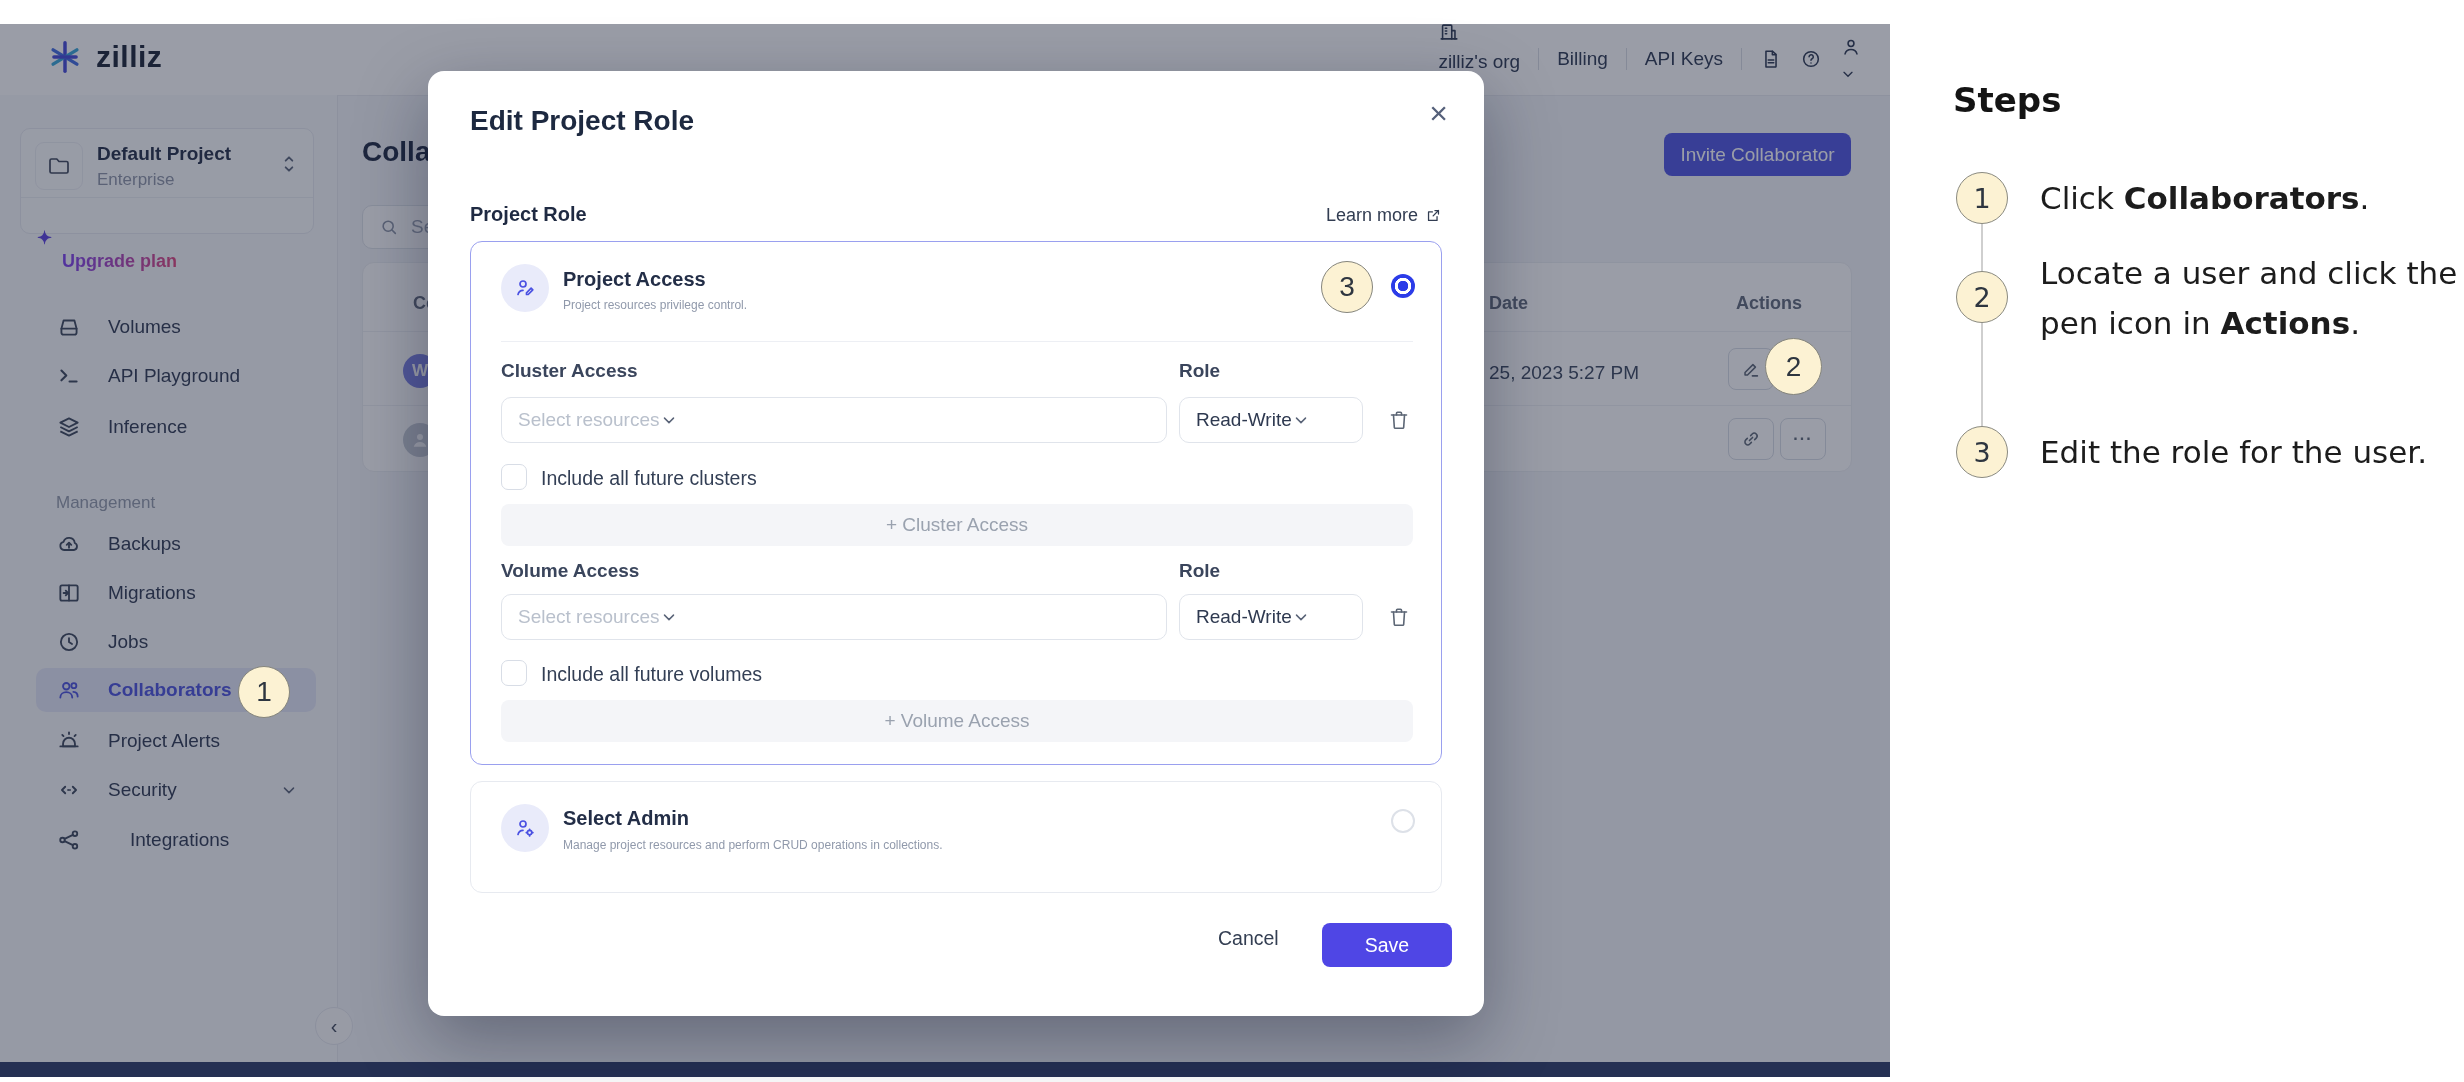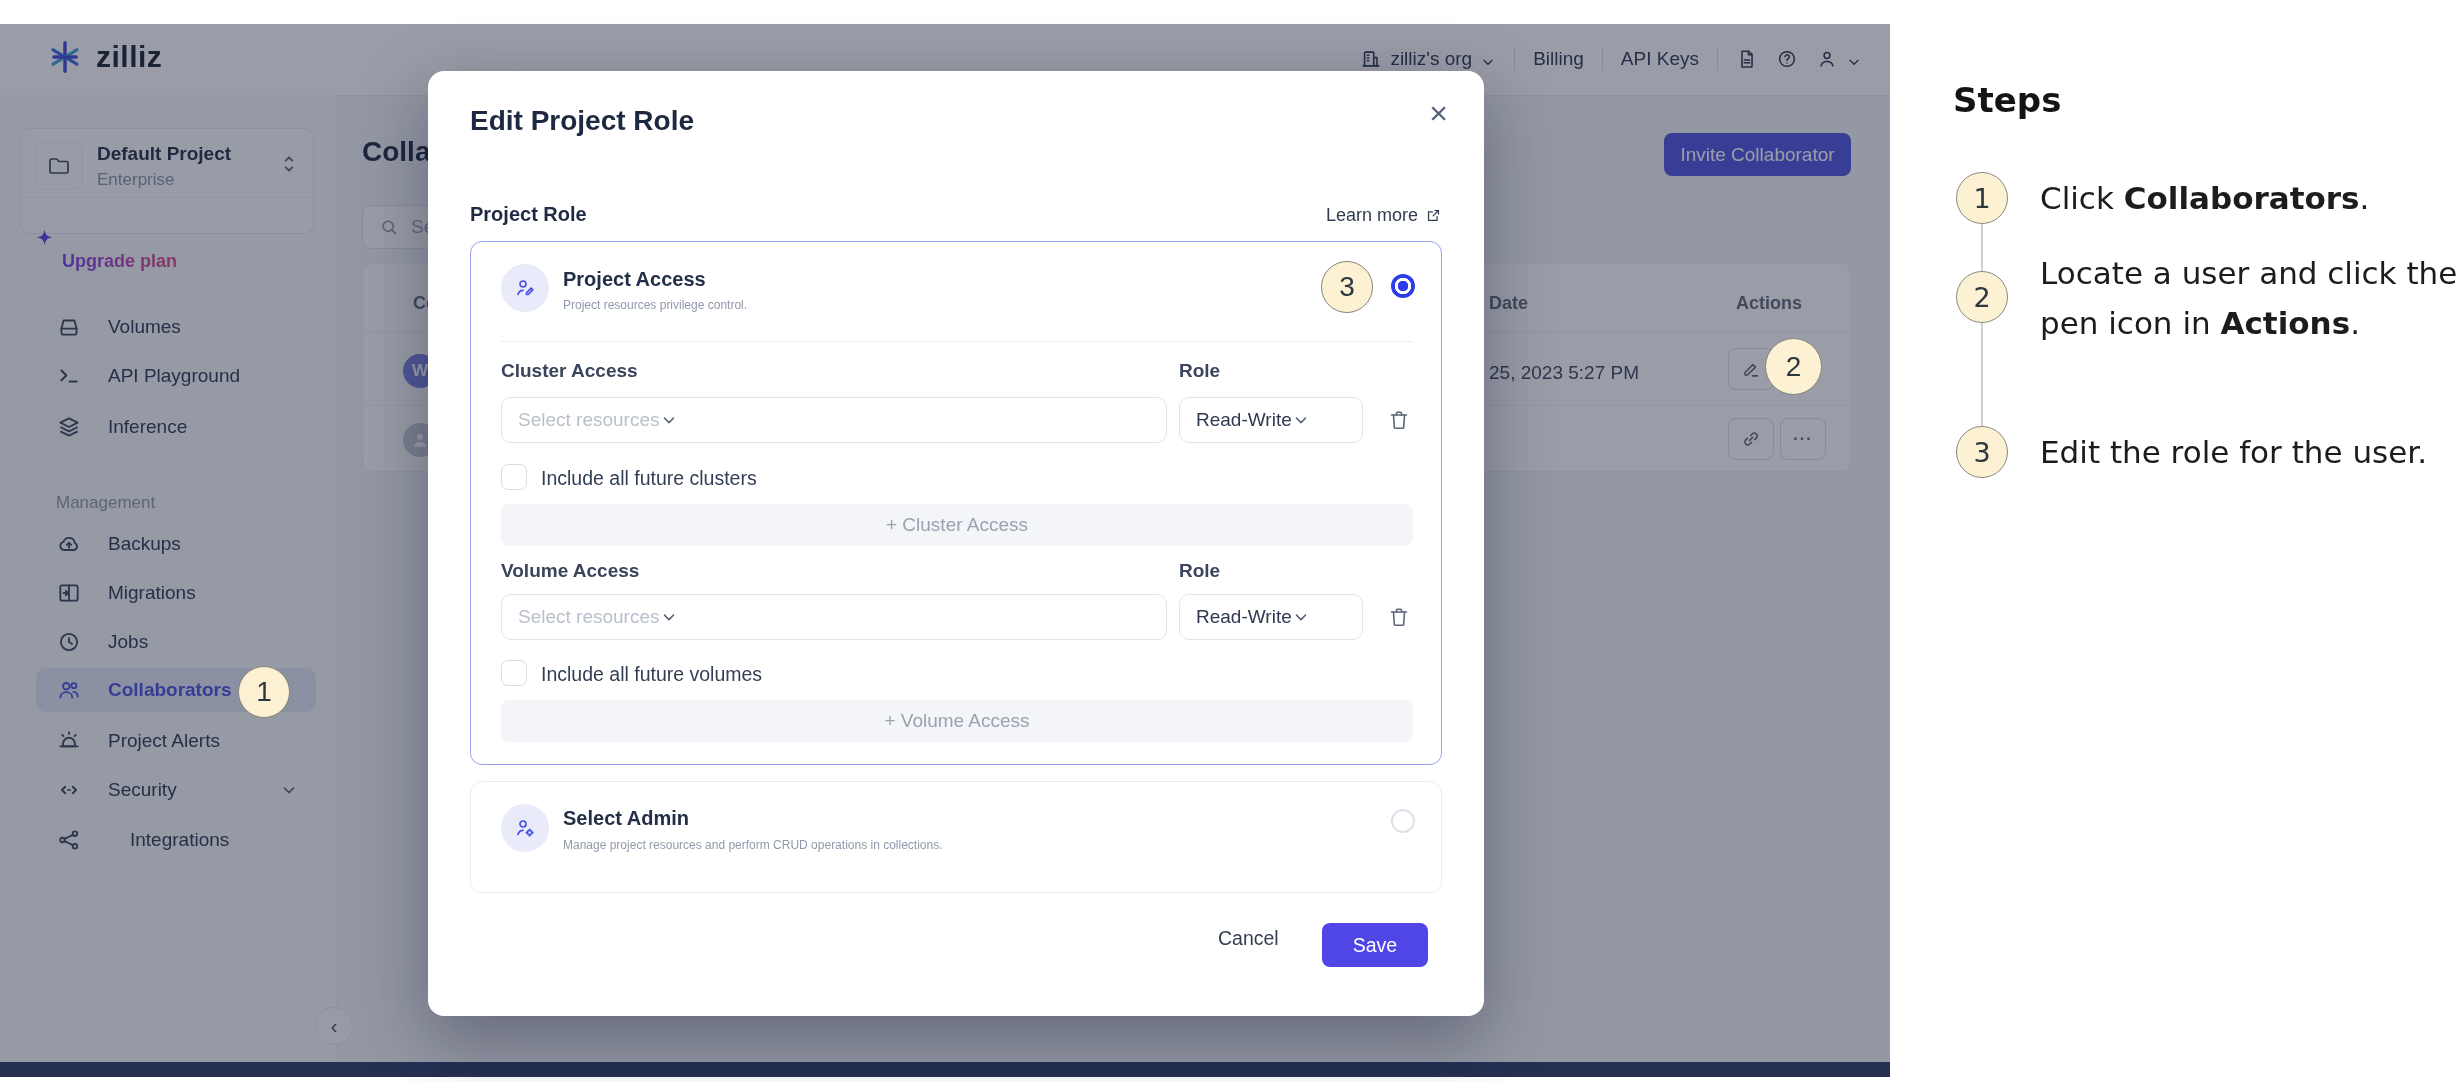--- a/index.html
+++ b/index.html
@@ -6,21 +6,21 @@
   #canvas{position:relative;width:2464px;height:1082px;background:#fff;overflow:hidden;
           font-family:"Liberation Sans",sans-serif;color:#222c41;}
   .abs{position:absolute;}
   
   .app-bg{left:0;top:24px;width:1890px;height:1038px;background:#f5f6f9;}
   .hdr{left:0;top:24px;width:1890px;height:71px;background:#ffffff;border-bottom:1px solid #e9ebf0;}
   .hdr-left{position:absolute;left:46px;top:14px;display:flex;align-items:center;gap:12px;}
   .logo-text{font-size:30px;font-weight:600;color:#182134;letter-spacing:.5px;}
   .hdr-right{position:absolute;right:28px;top:0;height:70px;display:flex;align-items:center;gap:18px;font-size:19px;color:#2b3750;}
   .hdr-div{width:1px;height:22px;background:#d9dde4;}
-  .hdr-item{display:flex;align-items:flex-end;gap:8px;cursor:default;}
+  .hdr-item{display:flex;align-items:flex-start;gap:8px;cursor:default;flex-direction:column;}
   .sidebar{left:0;top:95px;width:337px;height:967px;background:#f8f9fb;border-right:1px solid #e8eaef;}
   .proj-card{position:absolute;left:20px;top:33px;width:292px;height:104px;background:#fcfdfe;border:1px solid #e7eaf0;border-radius:10px;}
   .proj-icon-box{position:absolute;left:14px;top:13px;width:46px;height:46px;border:1px solid #eceef3;border-radius:9px;display:flex;align-items:center;justify-content:center;color:#3c4659;}
   .proj-name{position:absolute;left:76px;top:14px;font-size:19px;font-weight:600;color:#222d45;}
   .proj-plan{position:absolute;left:76px;top:41px;font-size:17px;color:#8c94a6;}
   .proj-sel{position:absolute;right:14px;top:22px;color:#5a6478;}
   .proj-divider{position:absolute;left:0;top:68px;width:100%;height:1px;background:#eceef3;}
   .upgrade-row{position:absolute;left:16px;top:74px;display:flex;align-items:center;gap:10px;font-size:18px;font-weight:600;}
   .upgrade-text{background:linear-gradient(90deg,#7b3ff0,#e0447c);-webkit-background-clip:text;background-clip:text;color:transparent;margin-top:48px;}
   .sparkle{color:#5a3fe0;font-size:18px;}
@@ -66,21 +66,21 @@
   .select{position:absolute;height:46px;border:1px solid #e0e4eb;border-radius:10px;background:#fff;box-sizing:border-box;
           display:flex;align-items:center;justify-content:flex-start;padding:4px 16px;font-size:19px;}
   .select .ph{color:#b9c0cc;}
   .select .val{color:#2e3950;}
   .chk{position:absolute;width:26px;height:26px;border:1.5px solid #d8dde6;border-radius:7px;background:#fff;box-sizing:border-box;}
   .chk-label{position:absolute;font-size:19.5px;color:#333f55;}
   .add-btn{position:absolute;left:30px;width:912px;height:42px;background:#f4f5f8;border-radius:8px;
            display:flex;align-items:center;justify-content:center;font-size:19px;color:#9aa2af;}
   .admin-box{position:absolute;left:42px;top:710px;width:972px;height:112px;border:1px solid #e7eaf0;border-radius:12px;box-sizing:border-box;}
   .cancel-btn{position:absolute;left:790px;top:856px;font-size:19.5px;color:#333e52;}
-  .save-btn{position:absolute;left:894px;top:852px;width:106px;height:44px;background:#4f46e5;border-radius:8px;color:#fff;
+  .save-btn{position:absolute;left:894px;top:852px;width:130px;height:44px;background:#4f46e5;border-radius:8px;color:#fff;
             font-size:19.5px;display:flex;align-items:center;justify-content:center;}
   .inner-div{position:absolute;left:30px;top:99px;width:912px;height:1px;background:#edeff4;}
   
   .badge{position:absolute;background:#fcf2d3;border:1.5px solid #85857c;border-radius:50%;z-index:20;
          display:flex;align-items:center;justify-content:center;color:#2e3640;font-size:28px;}
   
   .steps{left:1953px;top:80px;width:511px;height:420px;font-family:"DejaVu Sans",sans-serif;}
   .steps-title{position:absolute;left:0;top:0;font-size:34px;font-weight:700;color:#141414;}
   .step-line{position:absolute;left:28px;top:118px;width:2px;height:254px;background:#cfcfcf;}
   .step-badge{position:absolute;left:3px;width:52px;height:52px;border-radius:50%;background:#fcf2d3;border:1.5px solid #8a8a80;

